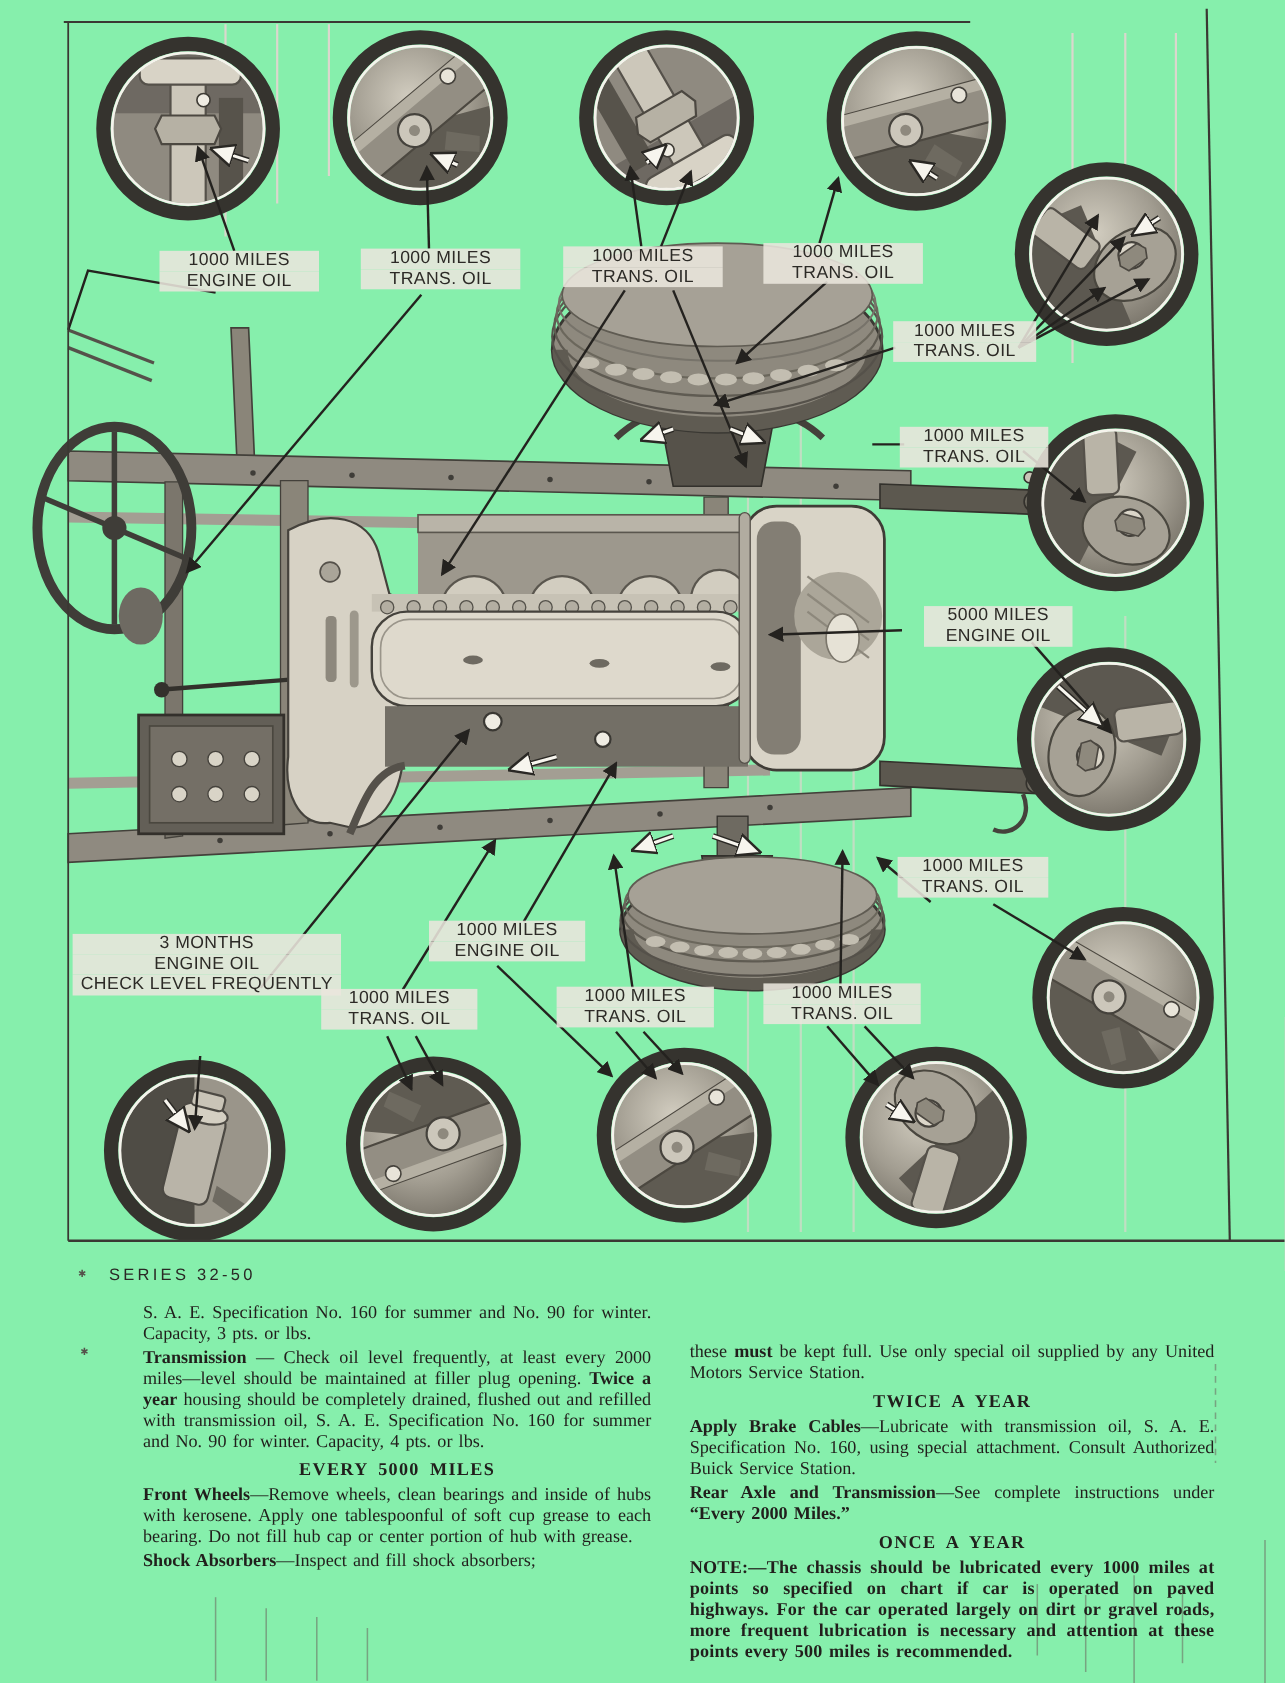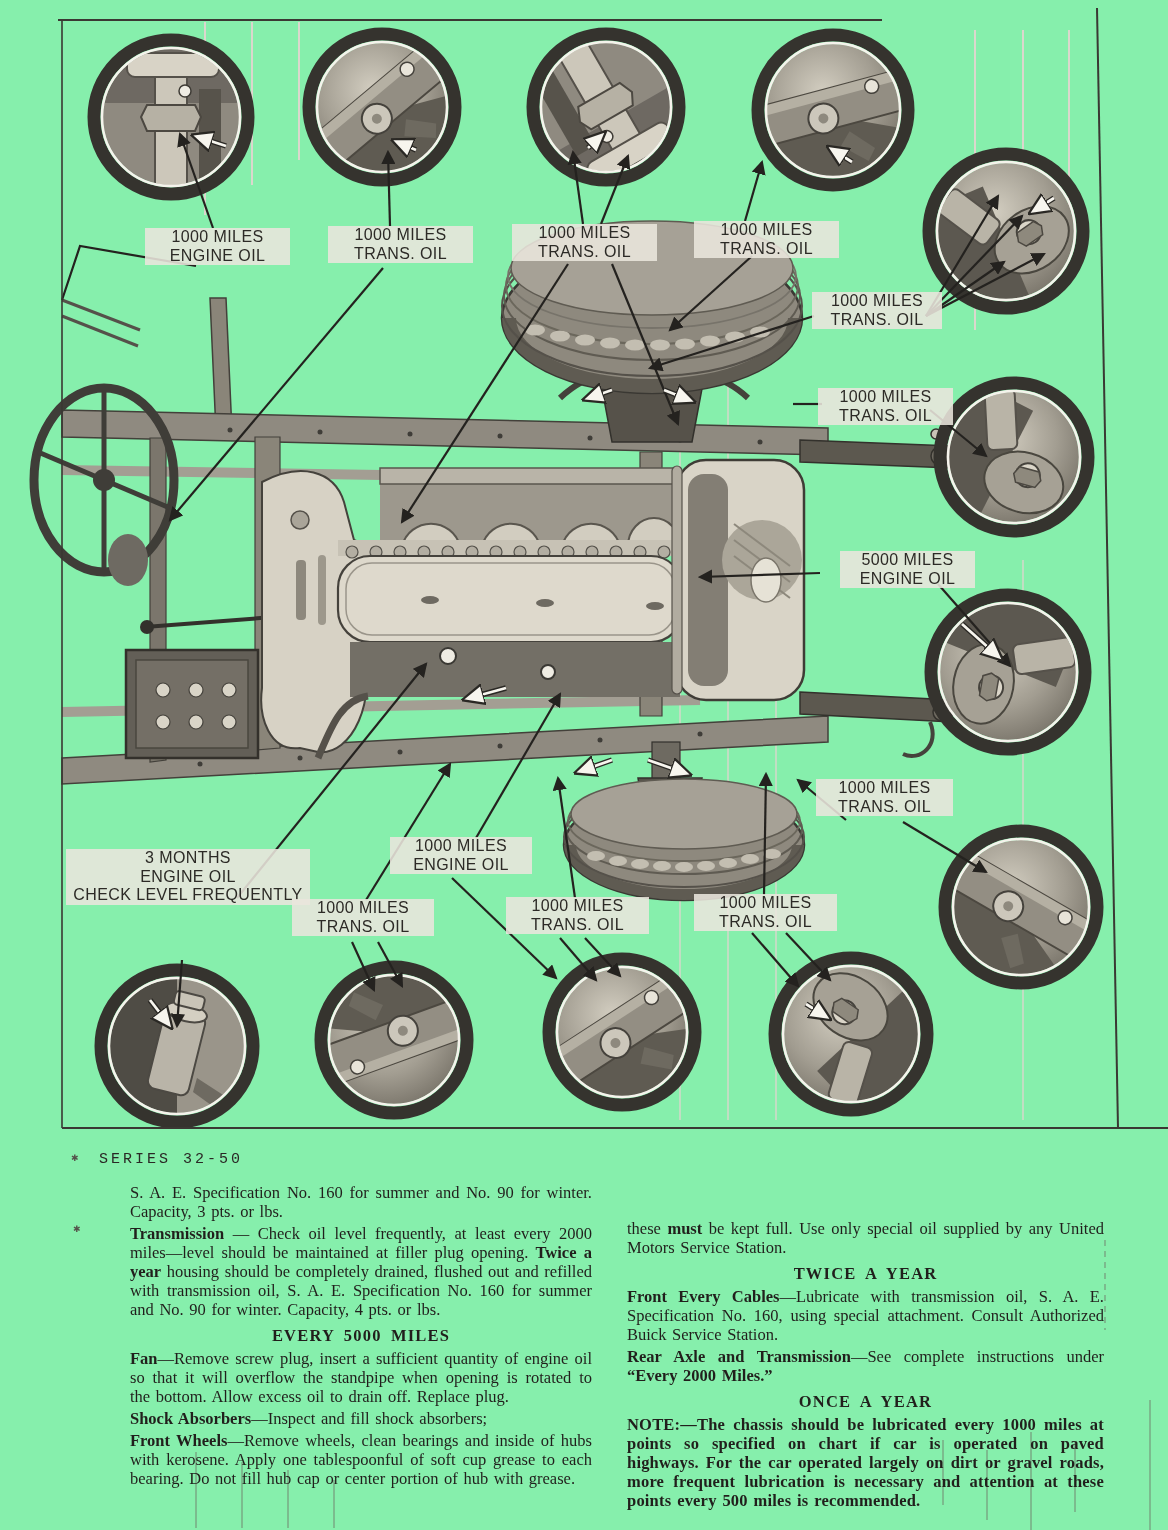--- a/index.html
+++ b/index.html
@@ -10,21 +10,21 @@
   }
   svg.art{position:absolute;left:0;top:0;}
   .callout{
     position:absolute;text-align:center;
     font-size:16px;line-height:18.5px;letter-spacing:.4px;
     color:#2c2a26;font-weight:500;z-index:3;
   }
   .callout span{display:block;background:rgba(234,230,221,.88);padding:0 2px;}
   .series{
     position:absolute;left:99px;top:1151px;z-index:3;
-    font-family:Liberation Mono, monospace;font-size:15px;letter-spacing:3px;color:#2a2825;
+    font-family:Liberation Sans, sans-serif;font-size:15px;letter-spacing:3px;color:#2a2825;
   }
   .mark{position:absolute;font-size:9px;color:#55524b;z-index:3;}
   .col{
     position:absolute;top:1183px;z-index:3;
     font-family:"Liberation Serif",serif;font-size:16.5px;line-height:19px;
     text-align:justify;color:#211f1c;word-spacing:1.5px;
   }
   .col-left{left:130px;width:462px;}
   .col-right{left:627px;width:477px;margin-top:36px;}
   .col p{margin:0 0 3px 0;}
@@ -559,25 +559,24 @@
   </div>
 
   <div class="mark" style="left:71px;top:1153px">✱</div>
   <div class="series">SERIES 32-50</div>
   <div class="mark" style="left:73px;top:1224px">✱</div>
 
   <div class="col col-left">
     <p>S. A. E. Specification No. 160 for summer and No. 90 for winter.  Capacity, 3 pts. or lbs.</p>
     <p><b>Transmission</b> — Check oil level frequently, at least every 2000 miles—level should be maintained at filler plug opening.  <b>Twice a year</b> housing should be completely drained, flushed out and refilled with transmission oil, S. A. E. Specification No. 160 for summer and No. 90 for winter.  Capacity, 4 pts. or lbs.</p>
     <h3>EVERY 5000 MILES</h3>
-    <p><b>Fan</b>—Remove screw plug, insert a sufficient quantity of engine oil so that it will overflow the standpipe when opening is rotated to the bottom.  Allow excess oil to drain off.  Replace plug.</p>
+    <p><b>Front Wheels</b>—Remove wheels, clean bearings and inside of hubs with kerosene.  Apply one tablespoonful of soft cup grease to each bearing.  Do not fill hub cap or center portion of hub with grease.</p>
     <p><b>Shock Absorbers</b>—Inspect and fill shock absorbers;</p>
-    <p><b>Front Wheels</b>—Remove wheels, clean bearings and inside of hubs with kerosene.  Apply one tablespoonful of soft cup grease to each bearing.  Do not fill hub cap or center portion of hub with grease.</p>
   </div>
   <div class="col col-right">
     <p>these <b>must</b> be kept full.  Use only special oil supplied by any United Motors Service Station.</p>
     <h3>TWICE A YEAR</h3>
-    <p><b>Front Every Cables</b>—Lubricate with transmission oil, S. A. E. Specification No. 160, using special attachment.  Consult Authorized Buick Service Station.</p>
+    <p><b>Apply Brake Cables</b>—Lubricate with transmission oil, S. A. E. Specification No. 160, using special attachment.  Consult Authorized Buick Service Station.</p>
     <p><b>Rear Axle and Transmission</b>—See complete instructions under <b>“Every 2000 Miles.”</b></p>
     <h3>ONCE A YEAR</h3>
     <p class="note"><b>NOTE:—The chassis should be lubricated every 1000 miles at points so specified on chart if car is operated on paved highways.  For the car operated largely on dirt or gravel roads, more frequent lubrication is necessary and attention at these points every 500 miles is recommended.</b></p>
   </div>
 </div>
 
 </body></html>

